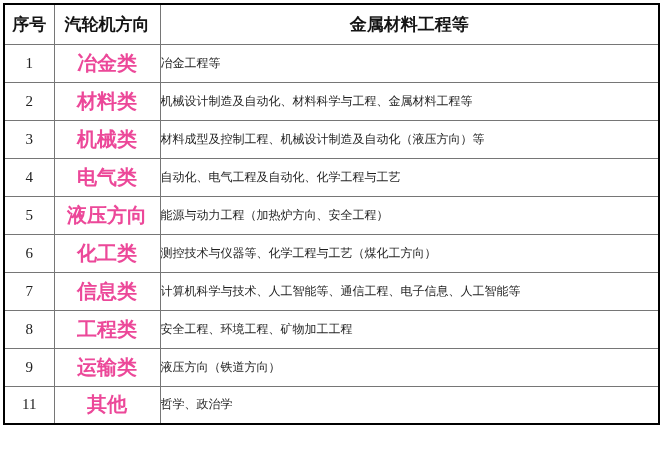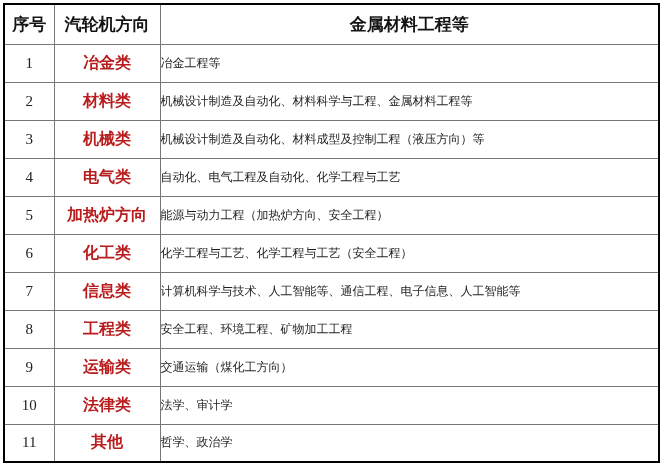--- a/index.html
+++ b/index.html
@@ -49,22 +49,22 @@
     color: #141414;
   }
   td.cell-no {
     text-align: center;
     font-size: 15px;
     color: #222222;
   }
   td.cell-cat {
     text-align: center;
     font-weight: bold;
-    font-size: 16px;
-    color: #b91c1c;
+    font-size: 20px;
+    color: #ec4899;
   }
   td.cell-majors {
     text-align: left;
     font-size: 12px;
     padding: 0 3px;
     color: #1f1f1f;
   }
 </style>
 </head>
 <body>
@@ -92,64 +92,59 @@
 
   <tr>
     <td class="cell-no">2</td>
     <td class="cell-cat">材料类</td>
     <td class="cell-majors">机械设计制造及自动化、材料科学与工程、金属材料工程等</td>
   </tr>
 
   <tr>
     <td class="cell-no">3</td>
     <td class="cell-cat">机械类</td>
-    <td class="cell-majors">机械设计制造及自动化、材料成型及控制工程（液压方向）等</td>
+    <td class="cell-majors">材料成型及控制工程、机械设计制造及自动化（液压方向）等</td>
   </tr>
 
   <tr>
     <td class="cell-no">4</td>
     <td class="cell-cat">电气类</td>
     <td class="cell-majors">自动化、电气工程及自动化、化学工程与工艺</td>
   </tr>
 
   <tr>
     <td class="cell-no">5</td>
-    <td class="cell-cat">加热炉方向</td>
+    <td class="cell-cat">液压方向</td>
     <td class="cell-majors">能源与动力工程（加热炉方向、安全工程）</td>
   </tr>
 
   <tr>
     <td class="cell-no">6</td>
     <td class="cell-cat">化工类</td>
-    <td class="cell-majors">化学工程与工艺、化学工程与工艺（安全工程）</td>
+    <td class="cell-majors">测控技术与仪器等、化学工程与工艺（煤化工方向）</td>
   </tr>
 
   <tr>
     <td class="cell-no">7</td>
     <td class="cell-cat">信息类</td>
     <td class="cell-majors">计算机科学与技术、人工智能等、通信工程、电子信息、人工智能等</td>
   </tr>
 
   <tr>
     <td class="cell-no">8</td>
     <td class="cell-cat">工程类</td>
     <td class="cell-majors">安全工程、环境工程、矿物加工工程</td>
   </tr>
 
   <tr>
     <td class="cell-no">9</td>
     <td class="cell-cat">运输类</td>
-    <td class="cell-majors">交通运输（煤化工方向）</td>
+    <td class="cell-majors">液压方向（铁道方向）</td>
   </tr>
 
-  <tr>
-    <td class="cell-no">10</td>
-    <td class="cell-cat">法律类</td>
-    <td class="cell-majors">法学、审计学</td>
-  </tr>
 
   <tr>
     <td class="cell-no">11</td>
     <td class="cell-cat">其他</td>
     <td class="cell-majors">哲学、政治学</td>
   </tr>
 </tbody>
   </table>
 </div>
 

